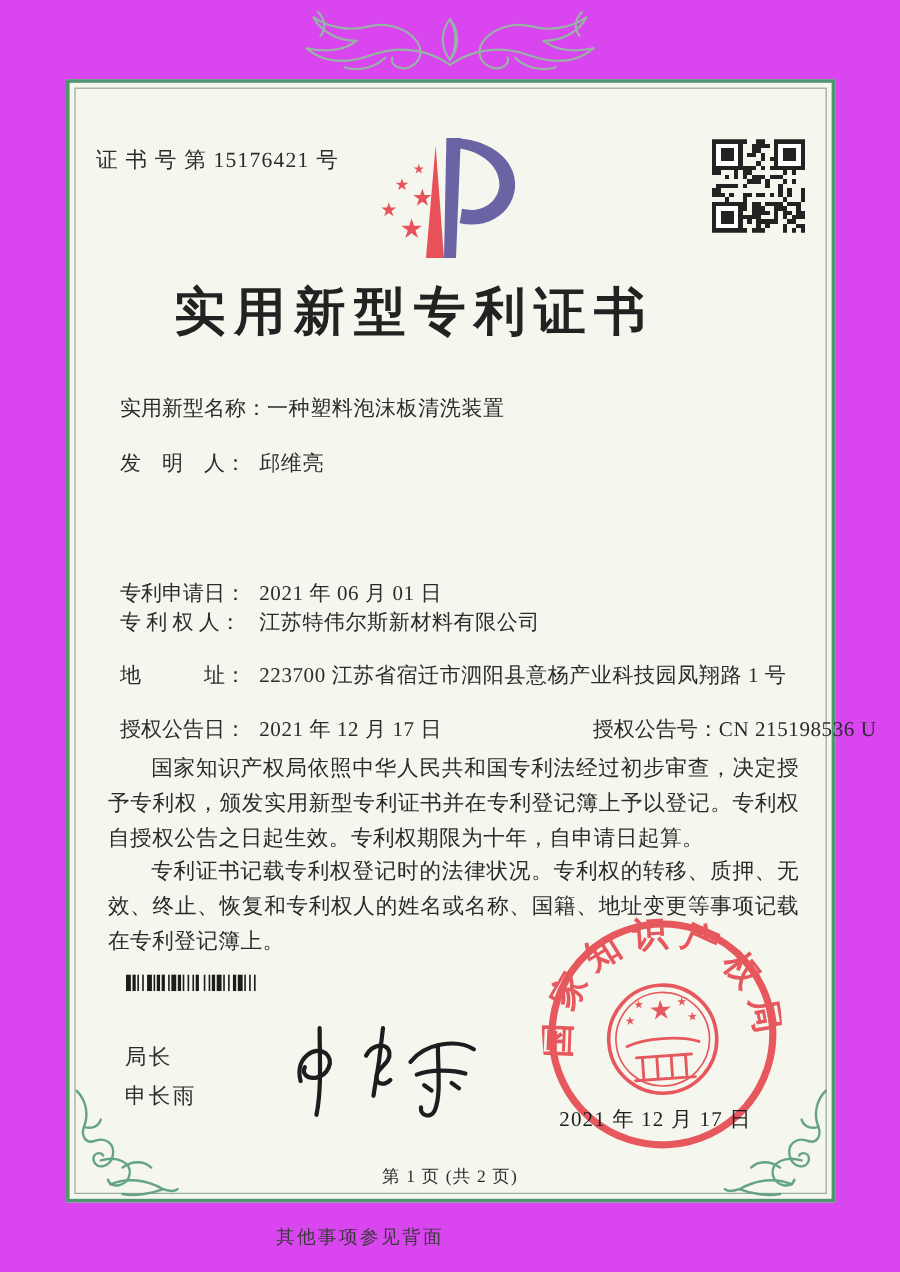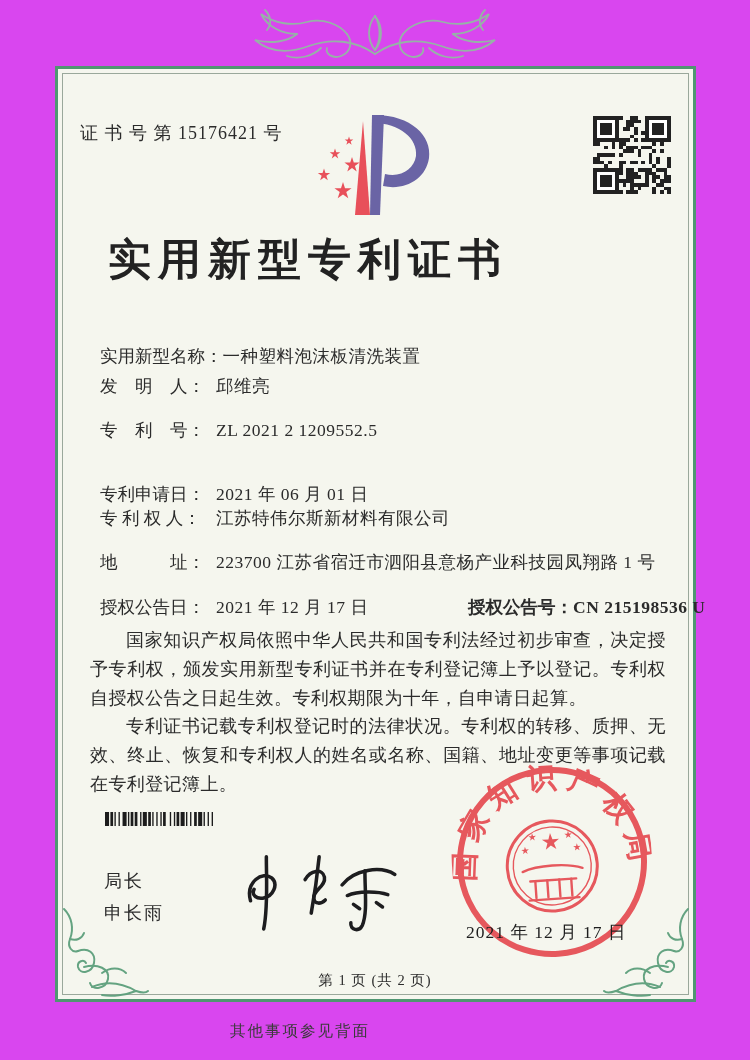--- a/index.html
+++ b/index.html
@@ -14,26 +14,26 @@
     border:3px solid #4f9671;background:#f5f6ee;box-sizing:border-box;z-index:1;
   }
   .frame-inner{
     position:absolute;left:4px;top:4px;right:4px;bottom:4px;
     border:1px solid #9aa89b;
   }
   .layer{position:absolute;left:0;top:0;width:750px;height:1060px;z-index:2;}
   .cert-no{position:absolute;left:80px;top:121px;font-size:18px;letter-spacing:1px;}
   .doc-title{
     position:absolute;left:0;top:231px;width:616px;text-align:center;
-    font-size:43px;font-weight:700;letter-spacing:7px;color:#222;
+    font-size:43px;font-weight:700;letter-spacing:7px;color:#222;padding-left:37px;
   }
   .row{position:absolute;left:100px;width:570px;font-size:17.5px;white-space:nowrap;}
   .flabel{display:inline-block;min-width:116px;}
   .fvalue{letter-spacing:0.5px;}
-  .grant-no-pair{position:absolute;left:368px;top:0;font-weight:bold;}
+  .grant-no-pair{position:absolute;left:394px;top:0;}
   .body-text{
     position:absolute;left:90px;top:626px;width:576px;
     font-size:18px;line-height:1.6;text-align:justify;letter-spacing:0.4px;
   }
   .body-text p{margin:0;text-indent:2em;}
   .officer{position:absolute;left:104px;top:866px;font-size:18px;line-height:1.75;letter-spacing:2px;}
   .sig-svg{position:absolute;left:218px;top:848px;}
   .seal-wrap{position:absolute;left:452px;top:762px;width:200px;height:200px;transform:rotate(-4deg);opacity:0.9;}
   .seal-date{position:absolute;left:466px;top:920px;font-size:17.5px;letter-spacing:1px;color:#1e1e1e;z-index:3;}
   .page-info{position:absolute;left:0;top:971px;width:750px;text-align:center;font-size:14.5px;letter-spacing:1px;}
@@ -249,28 +249,25 @@
         <rect x="14" y="0" width="7" height="7" fill="#222"></rect>
         <rect x="15" y="1" width="5" height="5" fill="#fff"></rect>
         <rect x="16" y="2" width="3" height="3" fill="#222"></rect>
         <rect x="0" y="14" width="7" height="7" fill="#222"></rect>
         <rect x="1" y="15" width="5" height="5" fill="#fff"></rect>
         <rect x="2" y="16" width="3" height="3" fill="#222"></rect>
       </svg>
 
     <div class="doc-title">实用新型专利证书</div>
 
-    <div class="row" style="top:344px">
+    <div class="row" style="top:328px">
       <span class="flabel">实用新型名称：</span><span class="fvalue">一种塑料泡沫板清洗装置</span>
     </div>
     <div class="row" style="top:374px">
       <span class="flabel">发　明　人：</span><span class="fvalue">邱维亮</span>
-    </div>
-    <div class="row" style="top:418px">
-      <span class="flabel">专　利　号：</span><span class="fvalue">ZL 2021 2 1209552.5</span>
     </div>
     <div class="row" style="top:482px">
       <span class="flabel">专利申请日：</span><span class="fvalue">2021 年 06 月 01 日</span>
     </div>
     <div class="row" style="top:506px">
       <span class="flabel">专 利 权 人：</span><span class="fvalue">江苏特伟尔斯新材料有限公司</span>
     </div>
     <div class="row" style="top:550px">
       <span class="flabel">地　　　址：</span><span class="fvalue">223700 江苏省宿迁市泗阳县意杨产业科技园凤翔路 1 号</span>
     </div>

